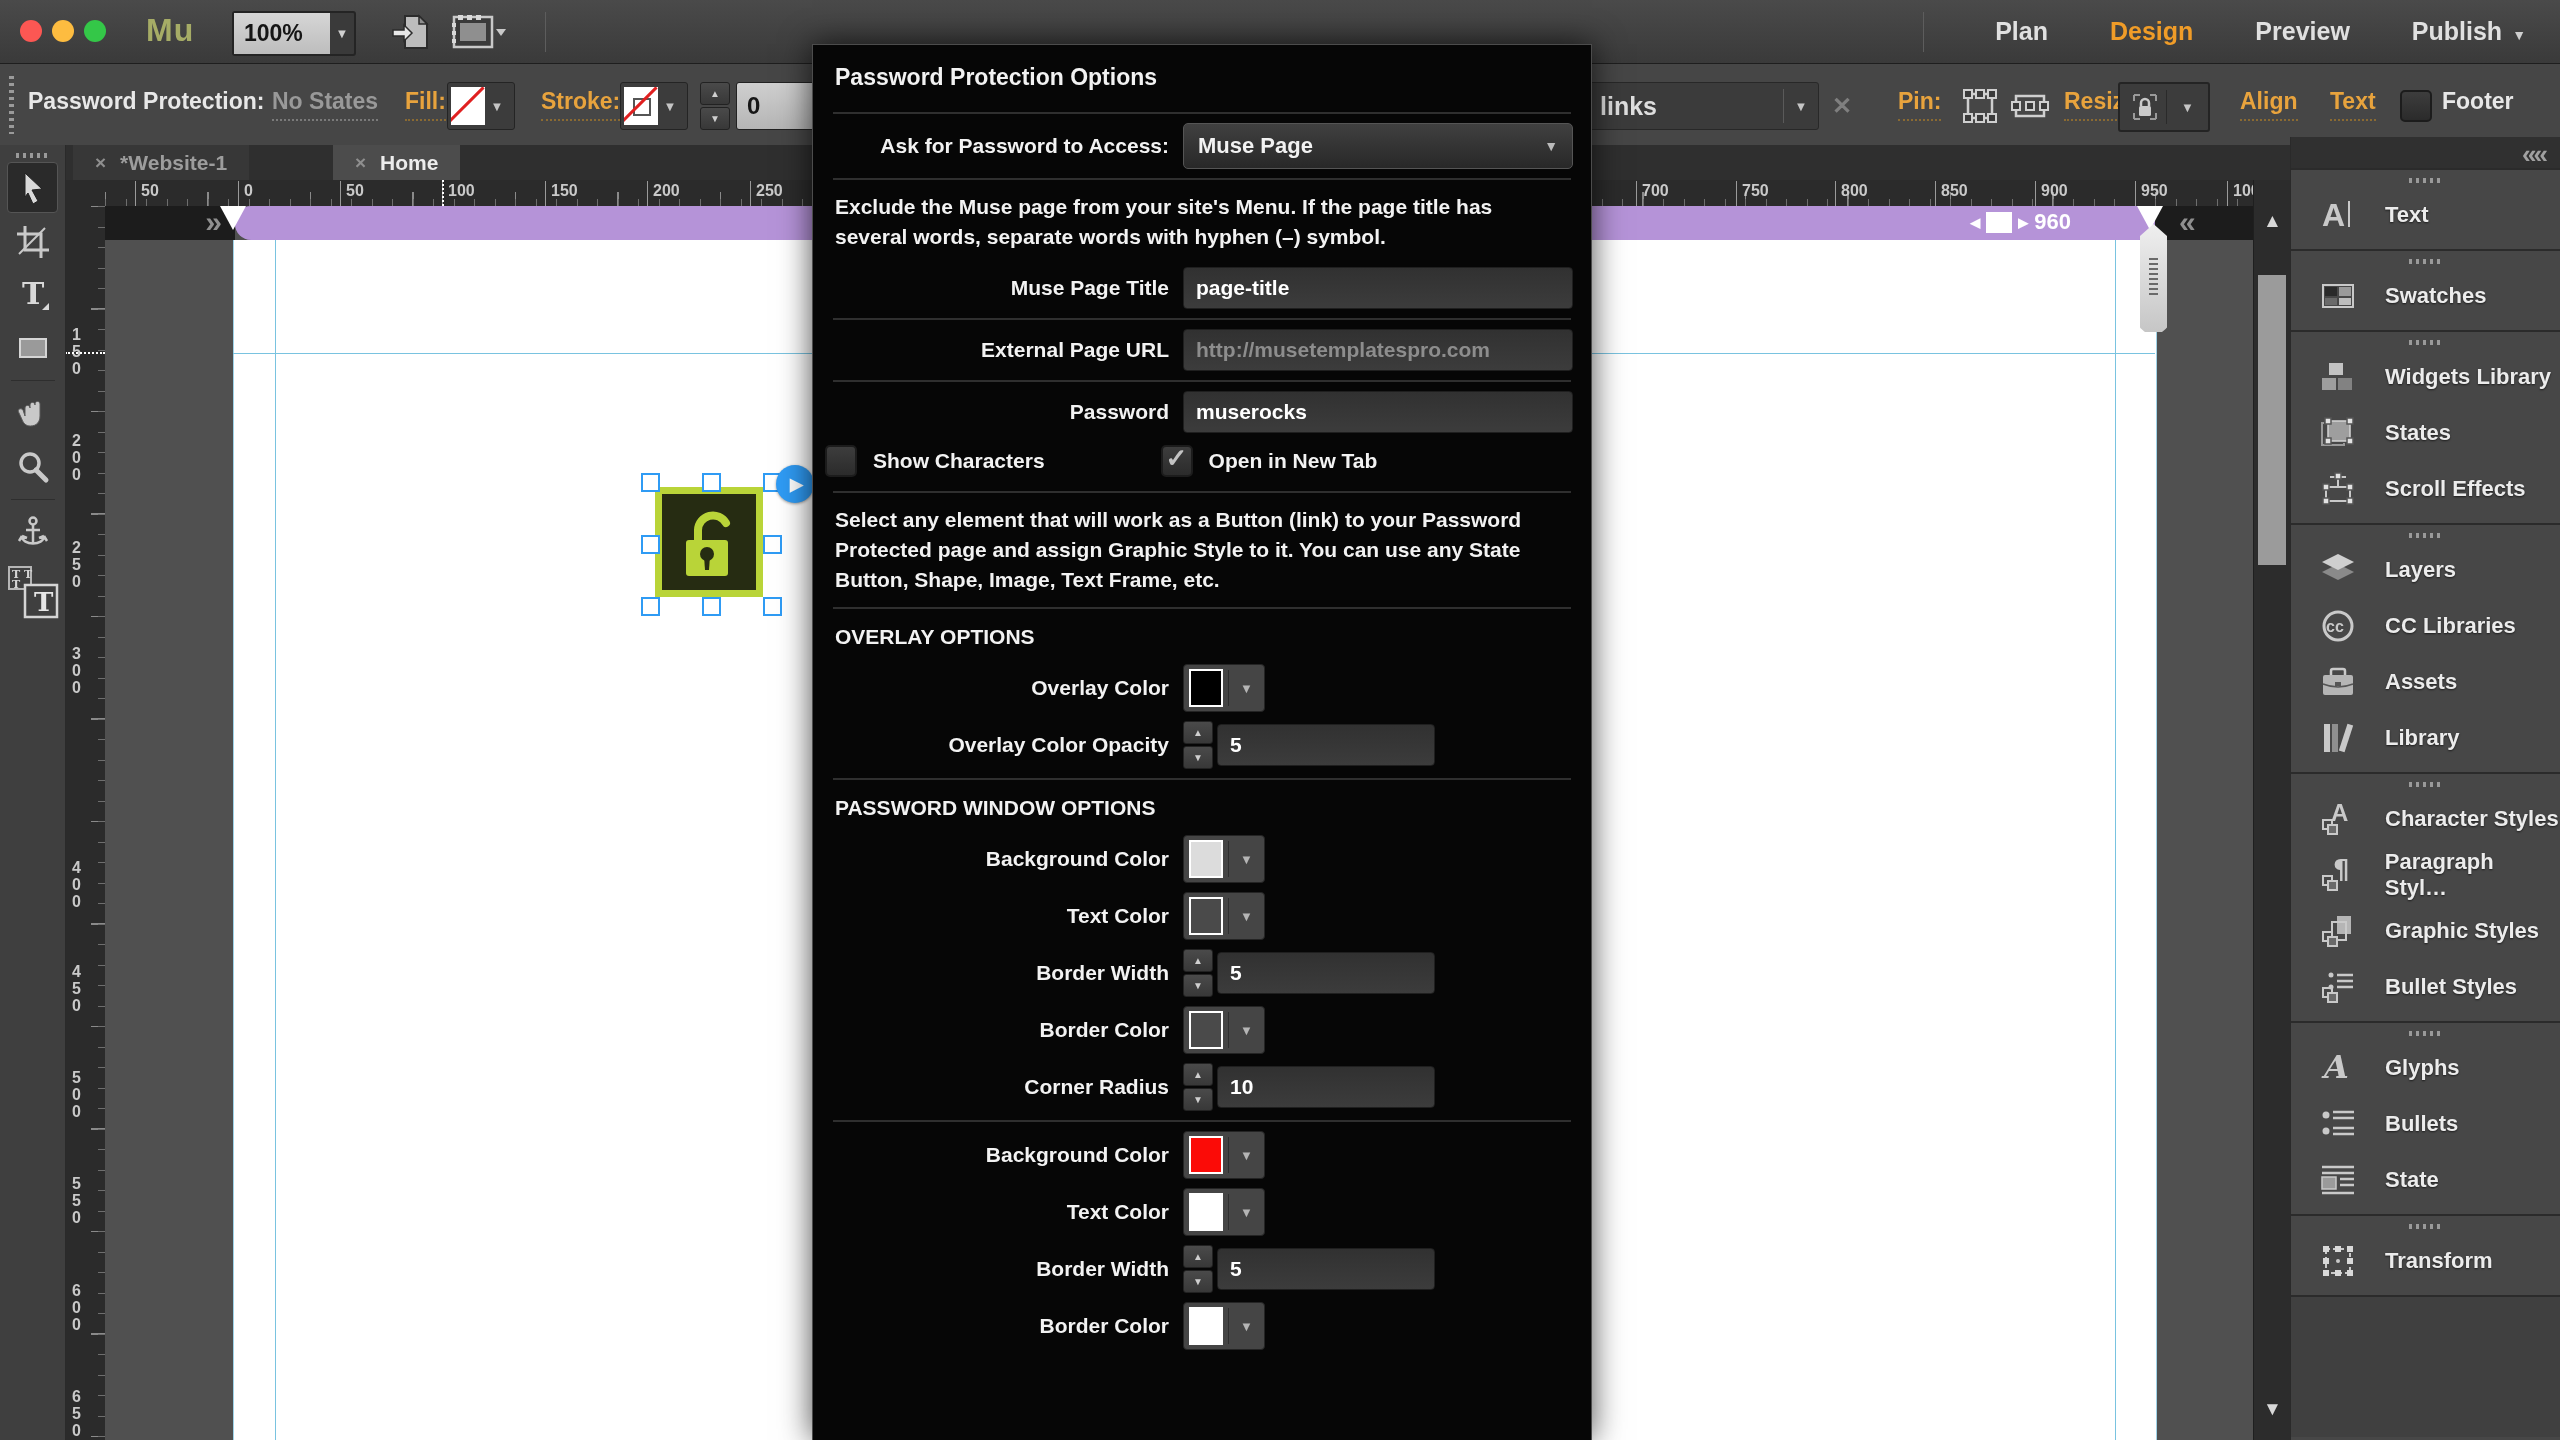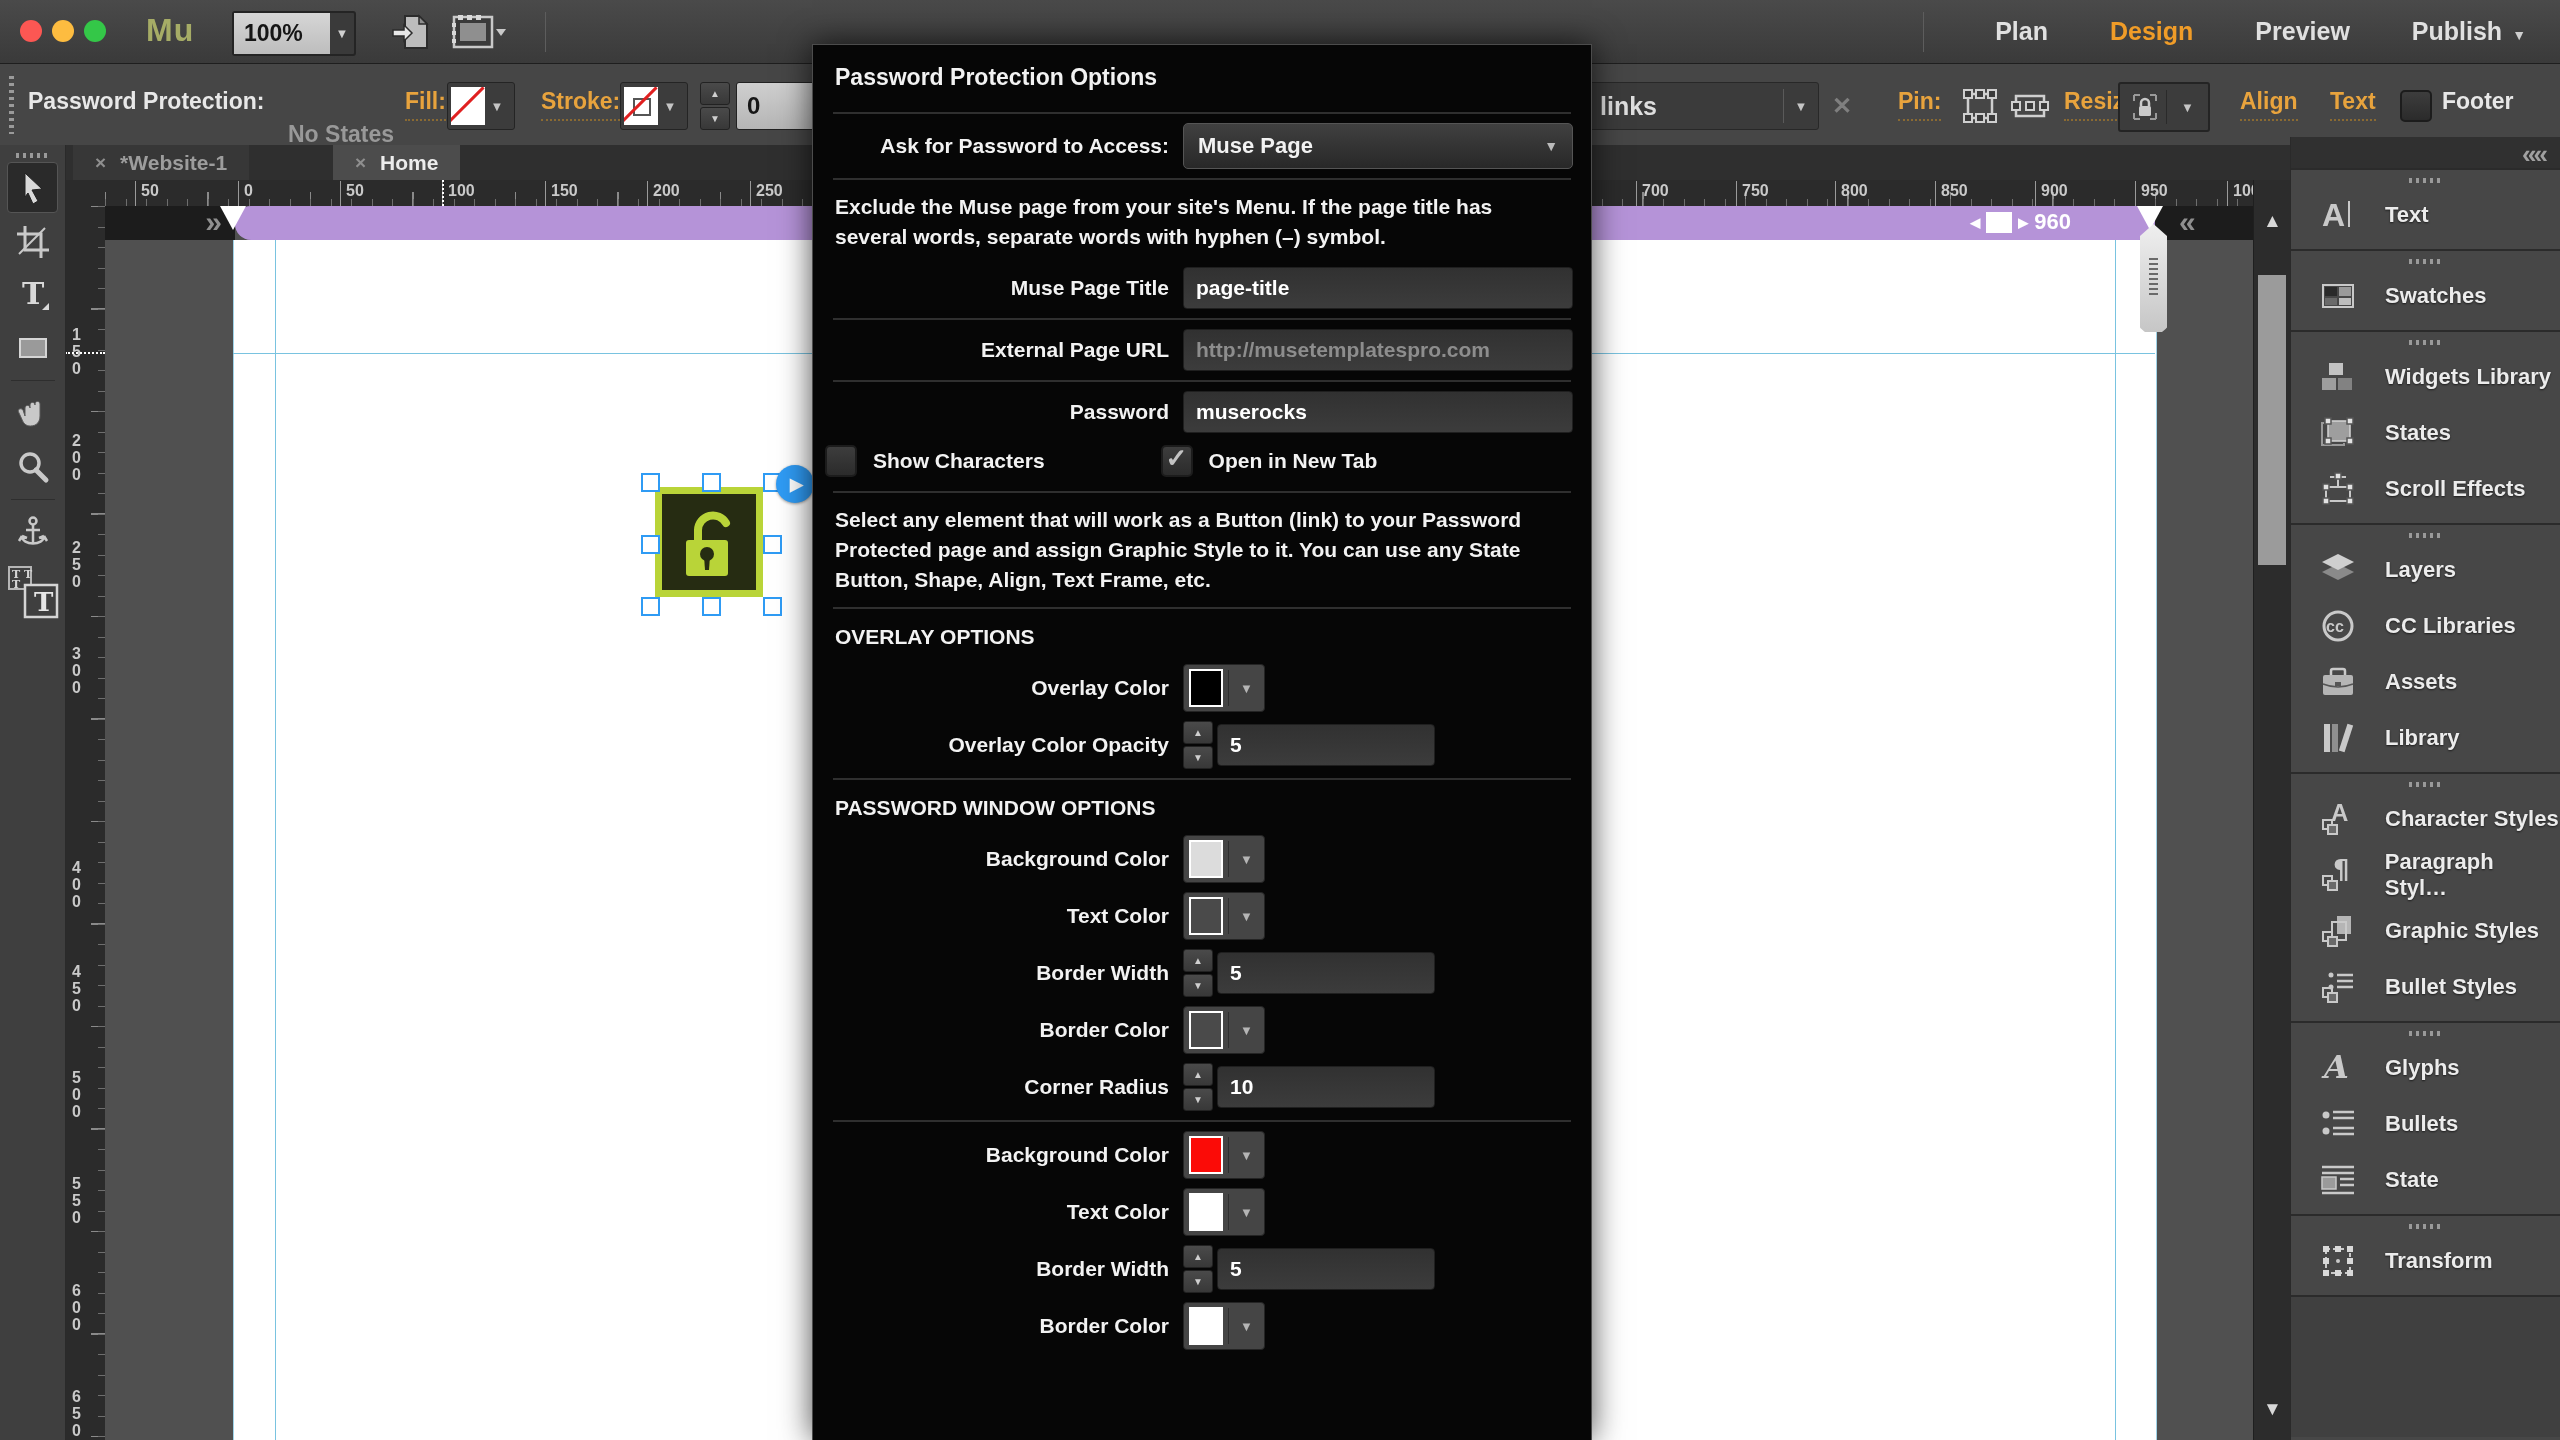--- a/index.html
+++ b/index.html
@@ -165,21 +165,21 @@
       <span class="navitem">Plan</span>
       <span class="navitem active">Design</span>
       <span class="navitem">Preview</span>
       <span class="navitem"><span>Publish</span><span class="navcaret">▼</span></span>
     </div>
   </div>
 
   <div id="controlstrip" class="abs">
     <div class="griphandle-v" style="position:absolute;"></div>
     <span class="cs-label abs" style="left:28px;">Password Protection:</span>
-    <span class="cs-label cs-dim abs" style="left:288px;margin-top:33px;">No States</span>
+    <span class="cs-label cs-dim abs" style="left:272px;">No States</span>
     <span class="cs-label cs-orange abs" style="left:405px;">Fill:</span>
     <div class="swatchbox abs" style="left:447px;width:66px;">
       <div class="swatch-white">
           <div class="redline"></div>
         </div>
       <div class="sw-arrow">▼</div>
     </div>
     <span class="cs-label cs-orange abs" style="left:541px;">Stroke:</span>
     <div class="swatchbox abs" style="left:620px;width:66px;">
       <div class="swatch-white">
@@ -672,21 +672,21 @@
     </div>
     <div class="dchkrow">
       <div class="chk"></div>
       <span class="dchk-label">Show Characters</span>
       <span class="gap254"></span>
       <div class="chk on"></div>
       <span class="dchk-label">Open in New Tab</span>
     </div>
     <div class="ddiv"></div>
 
-    <div class="dnote" style="max-width:720px;">Select any element that will work as a Button (link) to your Password Protected page and assign Graphic Style to it. You can use any State Button, Shape, Align, Text Frame, etc.</div>
+    <div class="dnote" style="max-width:720px;">Select any element that will work as a Button (link) to your Password Protected page and assign Graphic Style to it. You can use any State Button, Shape, Image, Text Frame, etc.</div>
     <div class="ddiv"></div>
 
     <div class="dhead">OVERLAY OPTIONS</div>
     <div class="drow">
       <span class="dlabel">Overlay Color</span>
       <div class="cctrl">
         <div class="cswatch" style="background: rgb(0, 0, 0);"></div>
         <div class="csep"></div>
           <div class="cdrop">▼</div>
       </div>

